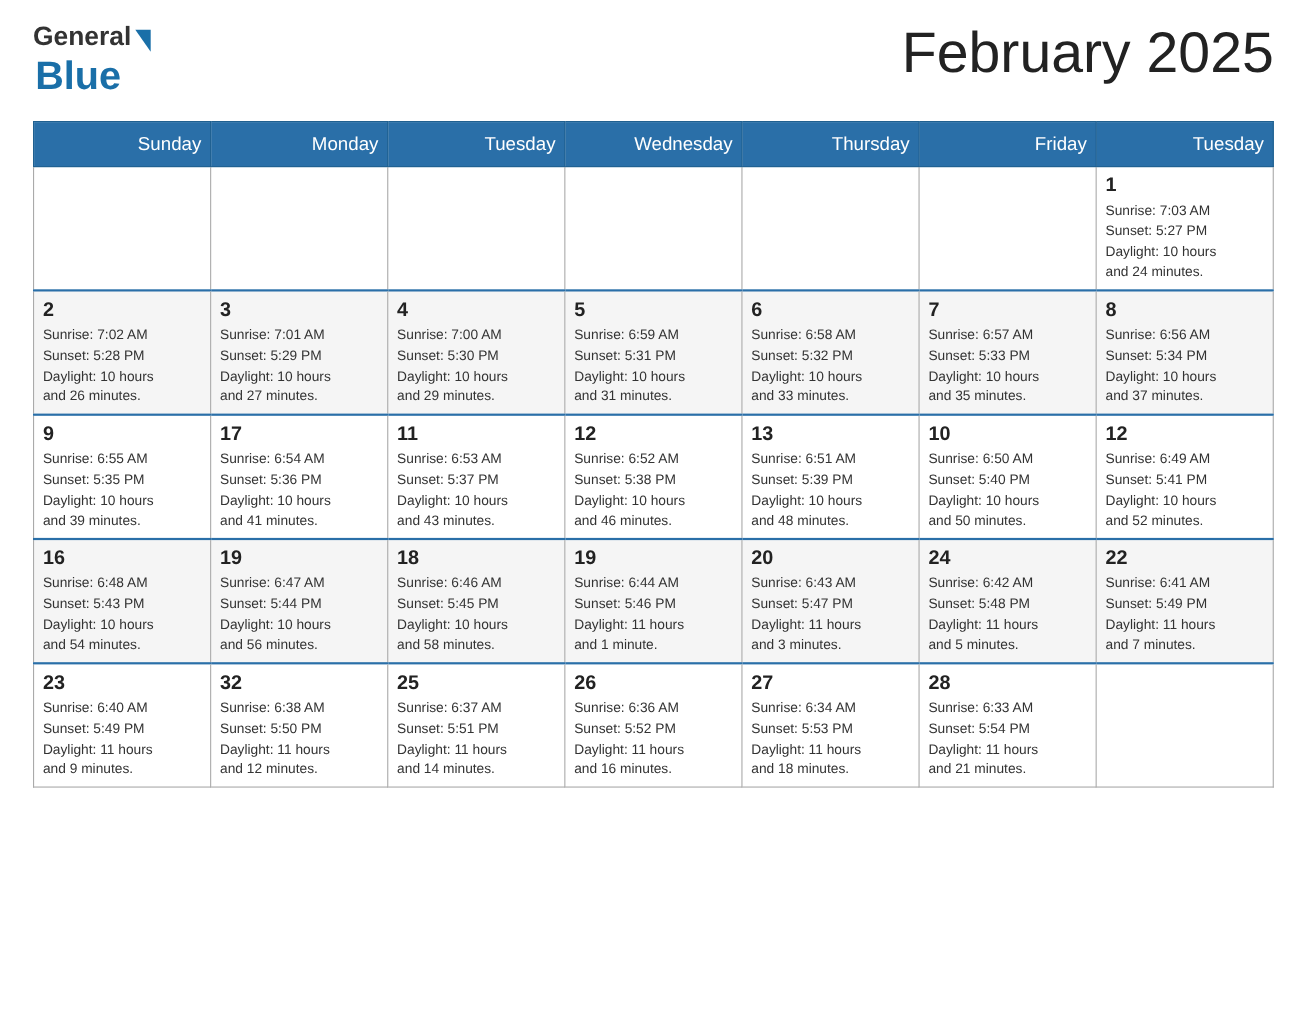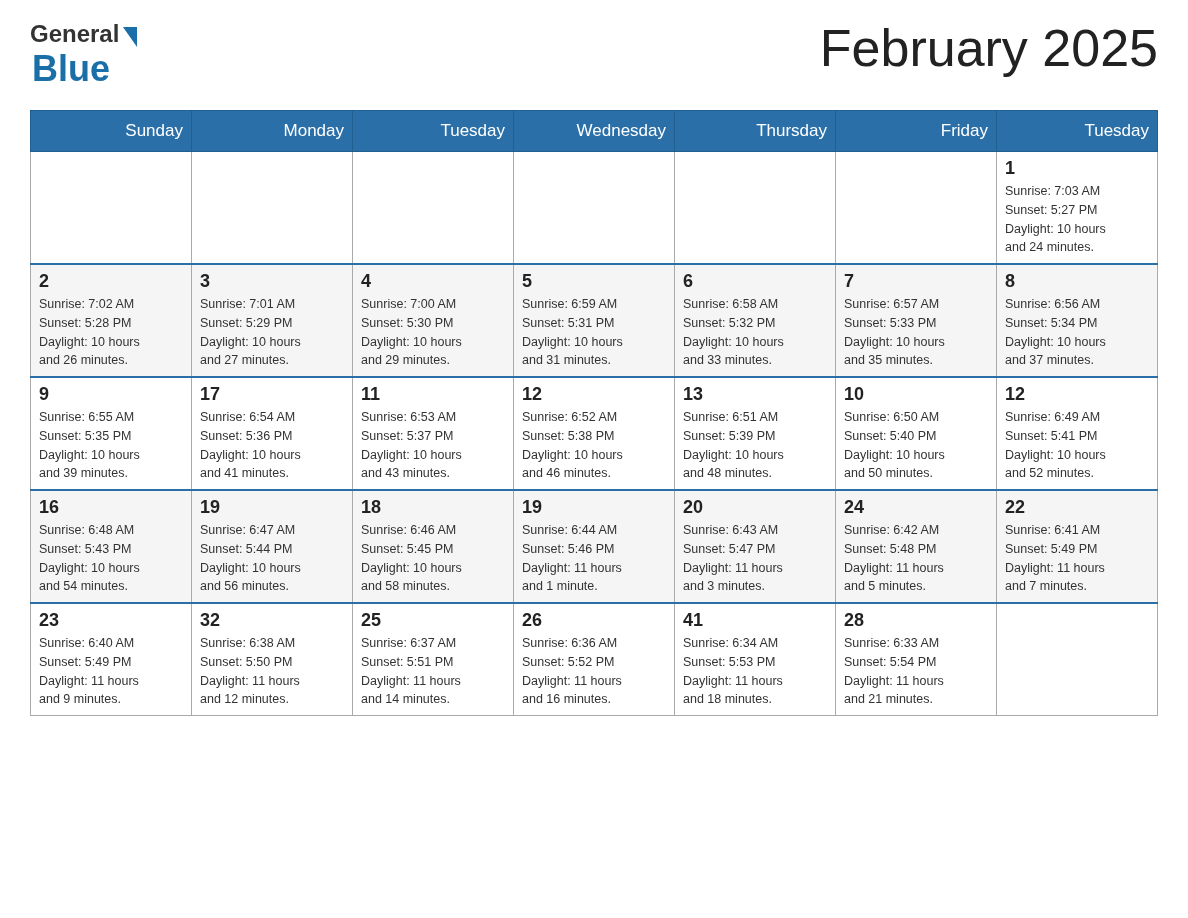--- a/index.html
+++ b/index.html
@@ -248,21 +248,21 @@
         </td>
         <td>
           <span class="day-number">25</span>
           <div class="day-info">Sunrise: 6:37 AM<br>Sunset: 5:51 PM<br>Daylight: 11 hours<br>and 14 minutes.</div>
         </td>
         <td>
           <span class="day-number">26</span>
           <div class="day-info">Sunrise: 6:36 AM<br>Sunset: 5:52 PM<br>Daylight: 11 hours<br>and 16 minutes.</div>
         </td>
         <td>
-          <span class="day-number">41</span>
+          <span class="day-number">27</span>
           <div class="day-info">Sunrise: 6:34 AM<br>Sunset: 5:53 PM<br>Daylight: 11 hours<br>and 18 minutes.</div>
         </td>
         <td>
           <span class="day-number">28</span>
           <div class="day-info">Sunrise: 6:33 AM<br>Sunset: 5:54 PM<br>Daylight: 11 hours<br>and 21 minutes.</div>
         </td>
         <td class="empty-cell"></td>
       </tr>
     </tbody>
 </table>

